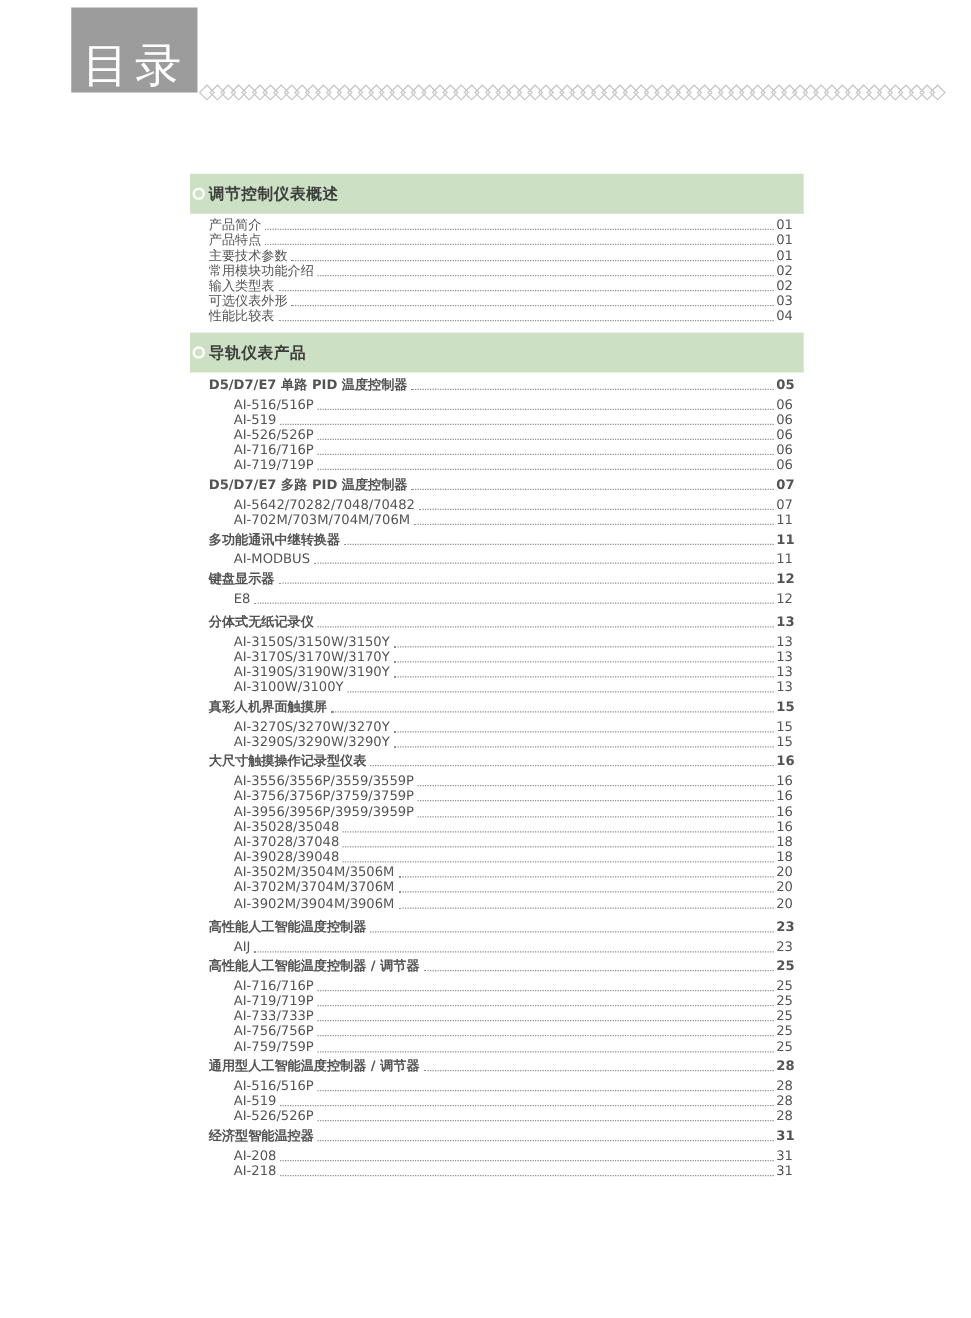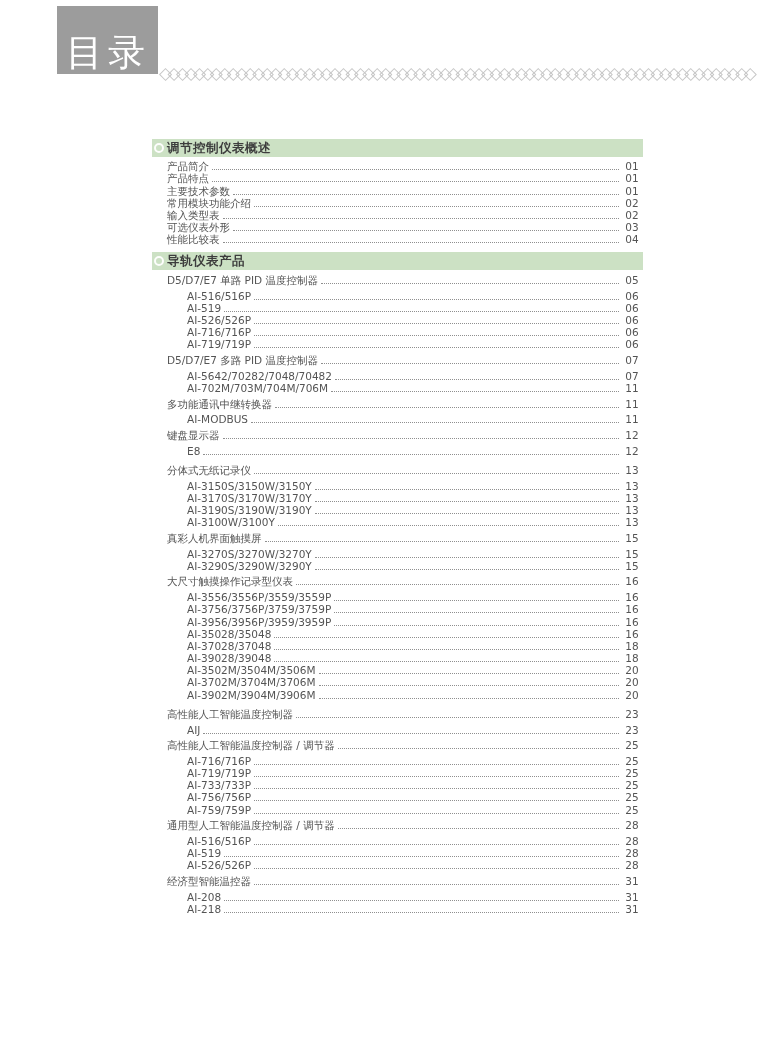--- a/index.html
+++ b/index.html
@@ -34,21 +34,21 @@
   }
 
   
   .toc-content {
     position: absolute; left: 152px; top: 139px; width: 491px;
   }
   .toc-section { margin-top: 7px; }
   .toc-section:first-child { margin-top: 0; }
 
   .section-bar {
-    height: 18px;
+    height: 32px;
     background: var(--section-bar-bg, #cce1c4);
     display: flex; align-items: center;
     padding-left: 2px;
     margin-bottom: 3px;
   }
   .ring-bullet {
     box-sizing: border-box;
     width: 10px; height: 10px;
     border: 2.5px solid rgba(255,255,255,0.95);
     border-radius: 50%;
@@ -64,33 +64,33 @@
 
   .toc-row {
     display: flex; align-items: flex-end;
     height: 12.2px;
     font-size: 10.5px;
     color: var(--entry-text, #545454);
     line-height: 12px;
   }
   .toc-row.lvl1 { padding-left: 15px; }
   .toc-row.lvl2 { padding-left: 35px; }
-  .toc-row.group { margin: 3.5px 0; }
+  .toc-row.group { margin: 3.5px 0; font-weight: bold; }
 
   .entry-label { white-space: nowrap; flex: 0 0 auto; }
   .leader {
     flex: 1 1 auto;
     border-bottom: 1.5px dotted var(--leader-dots, #8f8f8f);
     margin: 0 2px 2px 3px;
     align-self: flex-end;
     min-width: 10px;
   }
   .entry-page {
     flex: 0 0 22px;
-    text-align: center;
+    text-align: left;
     white-space: nowrap;
   }
 </style>
 </head>
 <body>
 
 <div class="page">
   <div class="title-box">
     <span class="page-title">目录</span>
   </div>

